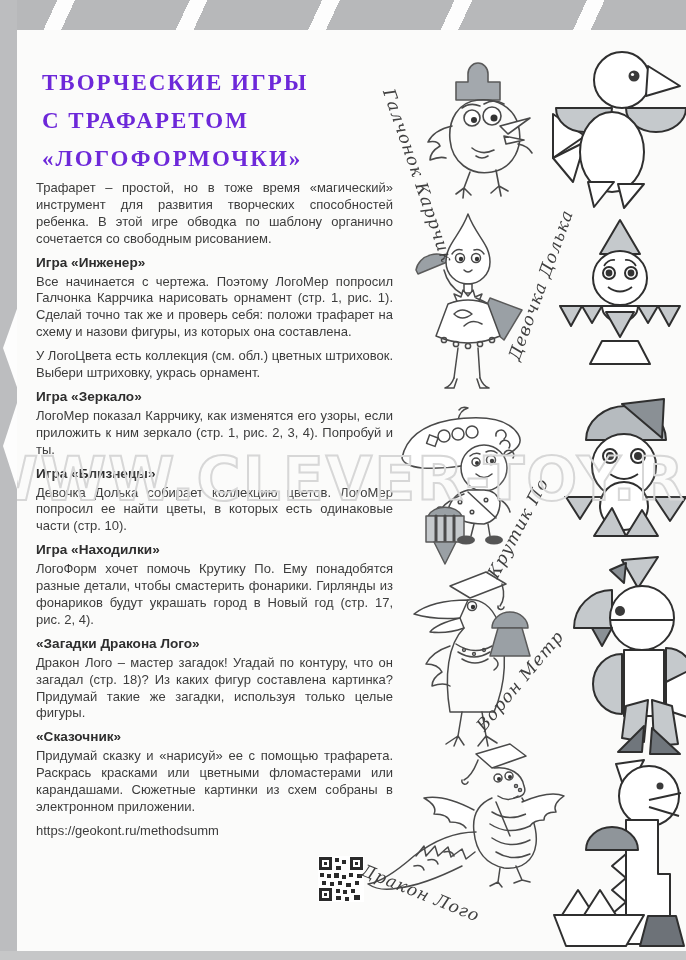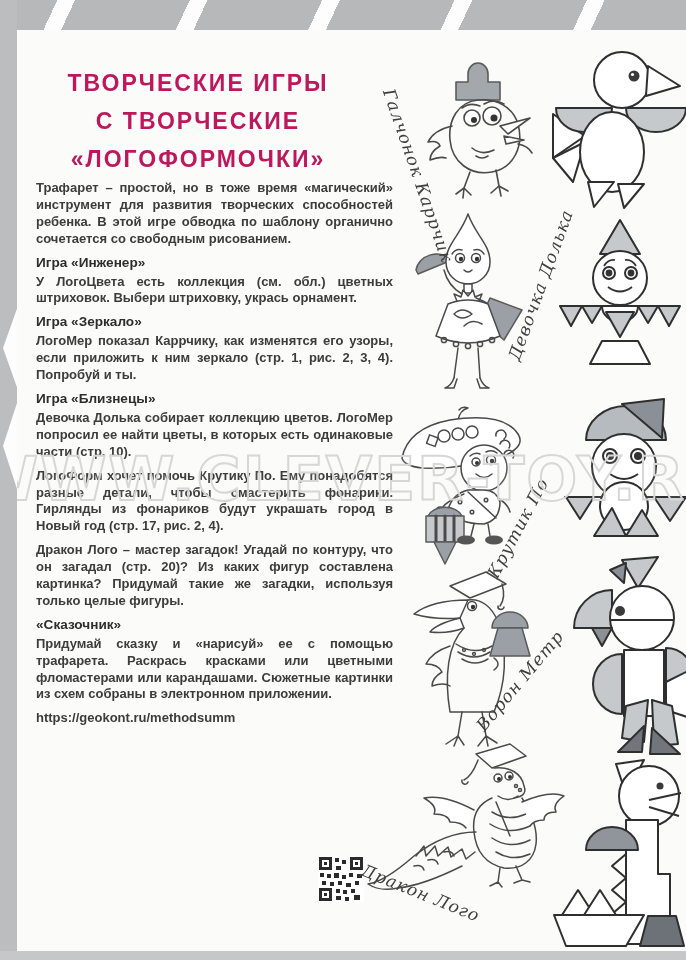--- a/index.html
+++ b/index.html
@@ -22,27 +22,27 @@
   
   .watermark{
     position:absolute;left:-28px;top:444px;z-index:3;white-space:nowrap;pointer-events:none;
     font-family:"DejaVu Sans",sans-serif;font-weight:bold;font-size:60px;letter-spacing:2px;
     color:rgba(226,226,226,0.45);
     -webkit-text-fill-color:rgba(255,255,255,0.08);
     -webkit-text-stroke:2px #d7d7d7;
   }
   
   .page-title{
-    position:absolute;left:42px;top:64px;width:312px;z-index:2;text-align:center;
-    font-family:Liberation Sans, sans-serif;font-weight:800;font-size:23px;line-height:38px;
-    letter-spacing:2px;color:#be185d;
+    position:absolute;left:42px;top:64px;width:312px;z-index:2;text-align:left;
+    font-family:Liberation Serif, serif;font-weight:800;font-size:23px;line-height:38px;
+    letter-spacing:2px;color:#6d28d9;
   }
   
   .text-col{position:absolute;left:36px;top:180px;width:357px;z-index:2;}
-  .text-col p{margin:0 0 7px;font-size:13px;line-height:1.3;text-align:justify;font-weight:bold;}
+  .text-col p{margin:0 0 7px;font-size:13px;line-height:1.3;text-align:justify;}
   .text-col h3{margin:7px 0 2px;font-size:13.6px;line-height:1.25;color:#2e2e2e;}
   .link-row{font-size:13.5px;}
   .link-row a{color:#3c3c3c;text-decoration:none;}
   
   .fig{position:absolute;z-index:1;}
   .caption{
     position:absolute;z-index:2;white-space:nowrap;
     font-family:"DejaVu Serif",serif;font-style:italic;font-size:17px;color:#3f3f3f;
     transform-origin:left top;letter-spacing:1px;
   }
@@ -62,41 +62,44 @@
     <polygon points="18,306 3,348 18,390" fill="#fdfdfd"></polygon>
     <polygon points="18,400 3,446 18,492" fill="#fdfdfd"></polygon>
   </svg>
 </div>
 <div class="edge-bottom"></div>
 
 <div class="watermark">WWW.CLEVER-TOY.RU</div>
 
 <header class="page-title">
   <div>ТВОРЧЕСКИЕ ИГРЫ</div>
-  <div>С ТВОРЧЕСКИЕ</div>
+  <div>С ТРАФАРЕТОМ</div>
   <div>«ЛОГОФОРМОЧКИ»</div>
 </header>
 
 <main class="text-col">
   <p>Трафарет – простой, но в тоже время «магический» инструмент для развития творческих способностей ребенка. В этой игре обводка по шаблону органично сочетается со свободным рисованием.</p>
 
   <h3>Игра «Инженер»</h3>
+  <p>Все начинается с чертежа. Поэтому ЛогоМер попросил Галчонка Каррчика нарисовать орнамент (стр. 1, рис. 1). Сделай точно так же и проверь себя: положи трафарет на схему и назови фигуры, из которых она составлена.</p>
 
   <p>У ЛогоЦвета есть коллекция (см. обл.) цветных штриховок. Выбери штриховку, укрась орнамент.</p>
 
   <h3>Игра «Зеркало»</h3>
   <p>ЛогоМер показал Каррчику, как изменятся его узоры, если приложить к ним зеркало (стр. 1, рис. 2, 3, 4). Попробуй и ты.</p>
 
   <h3>Игра «Близнецы»</h3>
   <p>Девочка Долька собирает коллекцию цветов. ЛогоМер попросил ее найти цветы, в которых есть одинаковые части (стр. 10).</p>
 
+  <h3>Игра «Находилки»</h3>
   <p>ЛогоФорм хочет помочь Крутику По. Ему понадобятся разные детали, чтобы смастерить фонарики. Гирлянды из фонариков будут украшать город в Новый год (стр. 17, рис. 2, 4).</p>
 
 
-  <p>Дракон Лого – мастер загадок! Угадай по контуру, что он загадал (стр. 20)? Из каких фигур составлена картинка? Придумай такие же загадки, используя только целые фигуры.</p>
+  <h3>«Загадки Дракона Лого»</h3>
+  <p>Дракон Лого – мастер загадок! Угадай по контуру, что он загадал (стр. 18)? Из каких фигур составлена картинка? Придумай такие же загадки, используя только целые фигуры.</p>
 
   <h3>«Сказочник»</h3>
   <p>Придумай сказку и «нарисуй» ее с помощью трафарета. Раскрась красками или цветными фломастерами или карандашами. Сюжетные картинки из схем собраны в электронном приложении.</p>
 
   <p class="link-row"><a href="#">https://geokont.ru/methodsumm</a></p>
 
 </main>
 
 <svg class="qr" width="46" height="46" viewBox="0 0 46 46">
   <rect x="0" y="0" width="46" height="46" fill="#fff"></rect>

